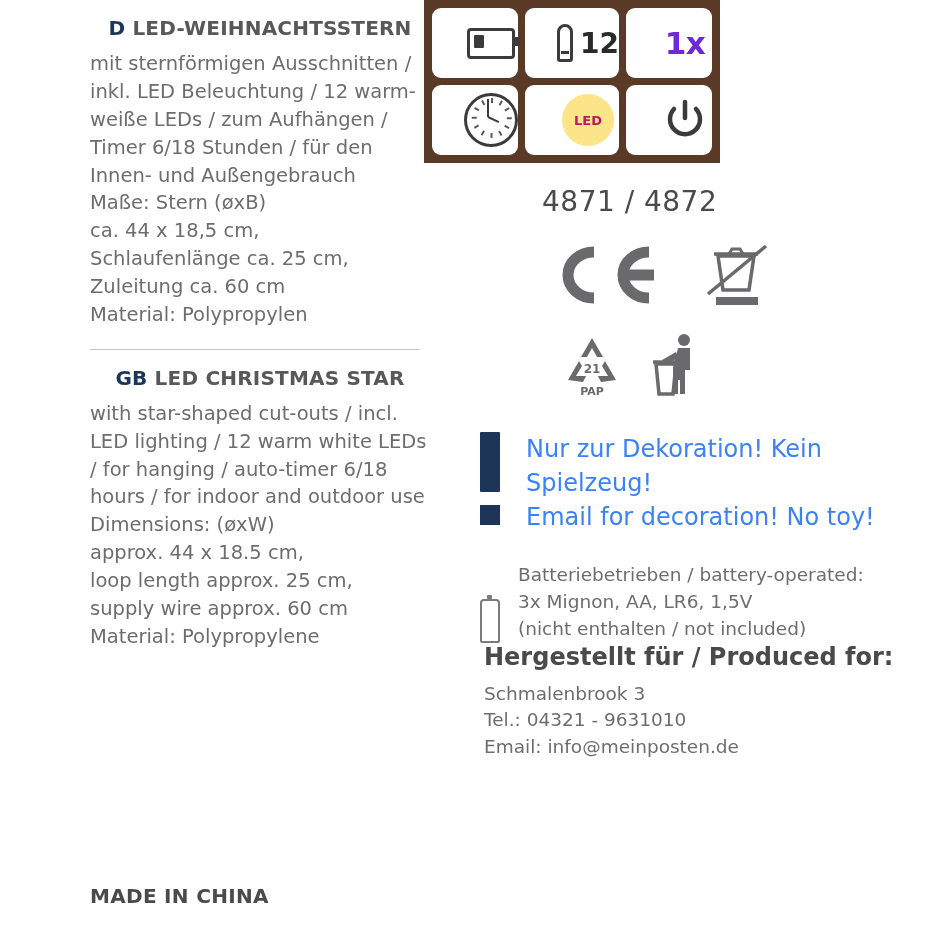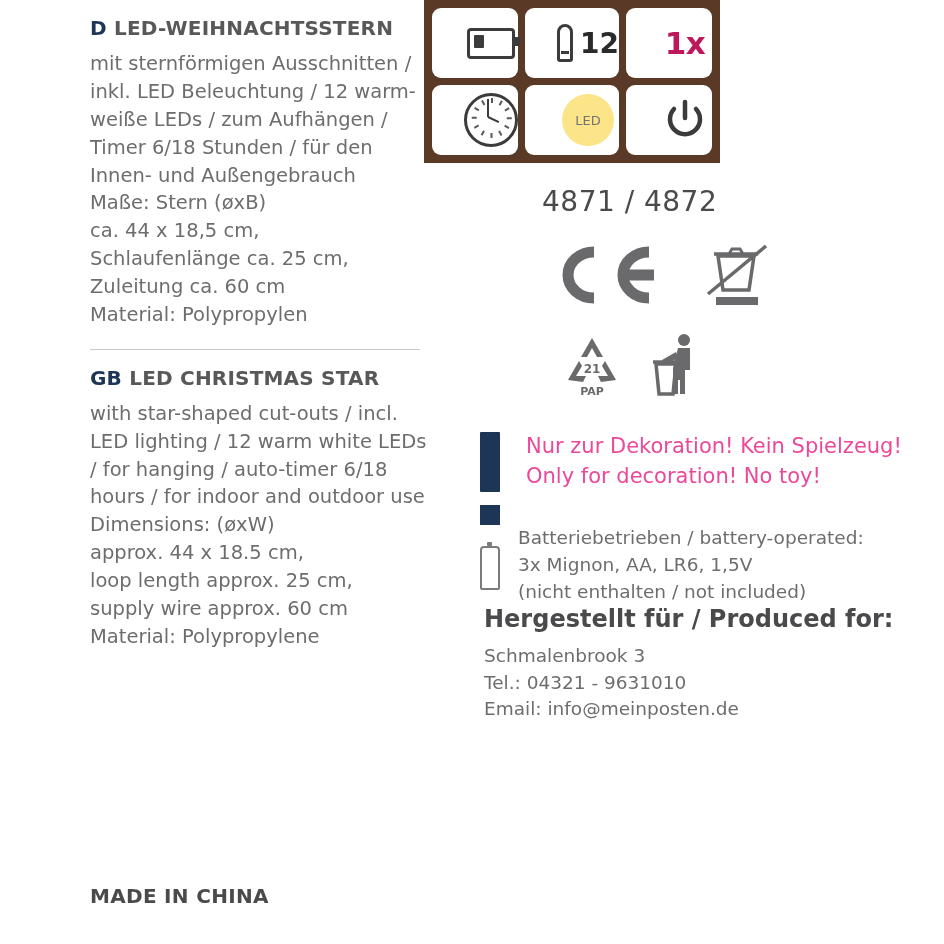--- a/index.html
+++ b/index.html
@@ -28,20 +28,21 @@
     top: 16px;
     width: 340px;
   }
   .lang-head {
     font-size: 20px;
     font-weight: bold;
     letter-spacing: 0.2px;
     color: #58585a;
     margin-bottom: 10px;
     line-height: 1.2;
+    text-align: center;
   }
   .lang-code {
     color: #1d3557;
     font-weight: bold;
   }
   .body-text {
     font-size: 19.5px;
     line-height: 1.43;
     color: #6d6d6f;
   }
@@ -85,21 +86,21 @@
     height: 70px;
     display: flex;
     align-items: center;
     justify-content: center;
     position: relative;
     padding-left: 32px;
   }
   .icon-cell .txt-big {
     font-size: 31px;
     font-weight: bold;
-    color: #be185d;
+    color: #6d28d9;
     letter-spacing: -0.5px;
   }
   .batt-shape {
     width: 42px;
     height: 25px;
     border: 3px solid #3b3b3b;
     border-radius: 4px;
     position: relative;
     background: #fff;
   }
@@ -192,22 +193,22 @@
   }
   .led-badge {
     width: 52px;
     height: 52px;
     border-radius: 50%;
     background: #fbe588;
     display: flex;
     align-items: center;
     justify-content: center;
     font-size: 13px;
-    font-weight: normal;
-    color: #737373;
+    font-weight: bold;
+    color: #be185d;
   }
   .power-ico {
     width: 44px;
     height: 44px;
     position: relative;
   }
 
   .art-no {
     font-size: 28px;
     color: #4a4a4c;
@@ -250,30 +251,31 @@
     background: #1d3557;
     border-radius: 1px;
   }
   .excl .dot {
     width: 20px;
     height: 20px;
     background: #1d3557;
     margin-top: 13px;
   }
   .warning-text {
-    font-size: 21px;
+    font-size: 24px;
     line-height: 1.42;
-    color: #ec4899;
+    color: #3b82f6;
   }
 
   
   .batt-note {
     display: flex;
-    align-items: center;
+    align-items: flex-end;
     gap: 18px;
+    margin-top: 28px;
     margin-left: 56px;
   }
   .batt-icon-outline {
     width: 20px;
     height: 44px;
     border: 2.5px solid #7b7b7d;
     border-radius: 4px 4px 2px 2px;
     position: relative;
     box-sizing: border-box;
     margin-top: 5px;
@@ -440,21 +442,21 @@
       </span>
     </div>
 
     <div class="warning">
       <div class="excl">
         <div class="bar"></div>
         <div class="dot"></div>
       </div>
       <div class="warning-text">
         <div>Nur zur Dekoration! Kein Spielzeug!</div>
-        <div>Only for decoration! No toy!</div>
+        <div>Email for decoration! No toy!</div>
       </div>
     </div>
 
     <div class="batt-note">
       <span class="batt-icon-outline"></span>
       <div class="batt-note-text">
         <div>Batteriebetrieben / battery-operated:</div>
         <div>3x Mignon, AA, LR6, 1,5V</div>
         <div>(nicht enthalten / not included)</div>
       </div>

